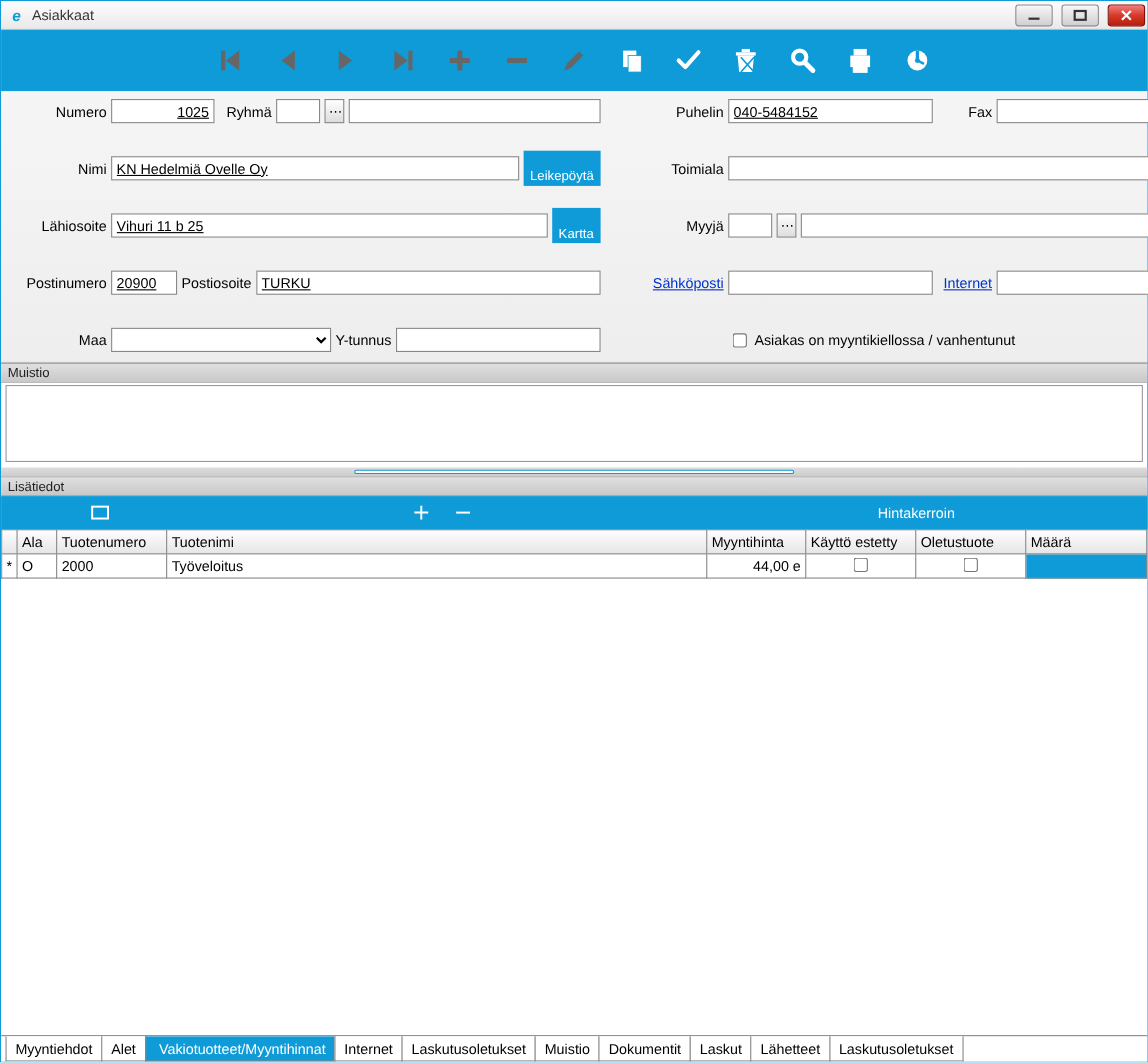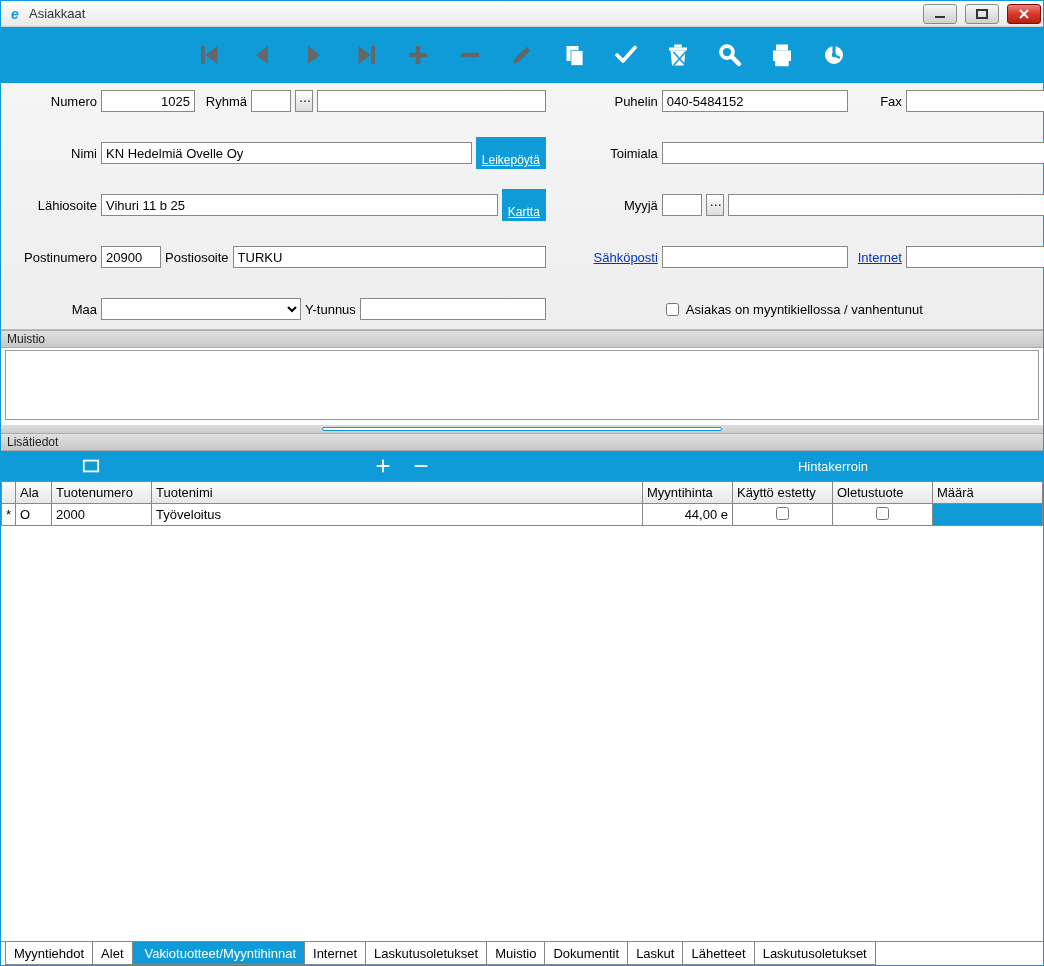--- a/index.html
+++ b/index.html
@@ -72,29 +72,29 @@
     grid-template-columns: 1fr 1fr;
     column-gap: 16px;
     row-gap:4px;
     gap:28px;
   }
   .form-row { display:flex; align-items:center; gap:4px; height:24px; }
   .lbl { text-align:right; font-size:13px; color:#000; white-space:nowrap; }
   .lbl.w1 { width:88px;}
   .lbl.w2 { width:84px;}
   .txt {
-    height:22px;border:1px solid #888;background:#fff;padding:0 4px;font:inherit;
+    height:22px;border:1px solid #888;background:#fff;padding:0 4px;font:inherit;text-decoration:underline;
   }
   .minibtn{
     height:22px;border:1px solid #888;background:linear-gradient(#fff,#ddd);
     font:inherit;font-size:12px;padding:0 3px;cursor:pointer;
   }
   .bluebtn{
     height:22px;background:#0E9BD8;color:#fff;border:none;padding:16px 6px;
-    font:inherit;font-size:12px;cursor:pointer;text-decoration:underline;
+    font:inherit;font-size:12px;cursor:pointer;
   }
   a.link { color:#0033cc; text-decoration:underline; cursor:pointer; }
 
   .section-hdr {
     background:linear-gradient(#e0e0e0,#c8c8c8);
     border-top:1px solid #aaa;border-bottom:1px solid #aaa;
     padding:1px 6px;font-size:12px;color:#222;
   }
   .memo {
     width:100%;height:70px;border:1px solid #999;resize:none;font:inherit;

